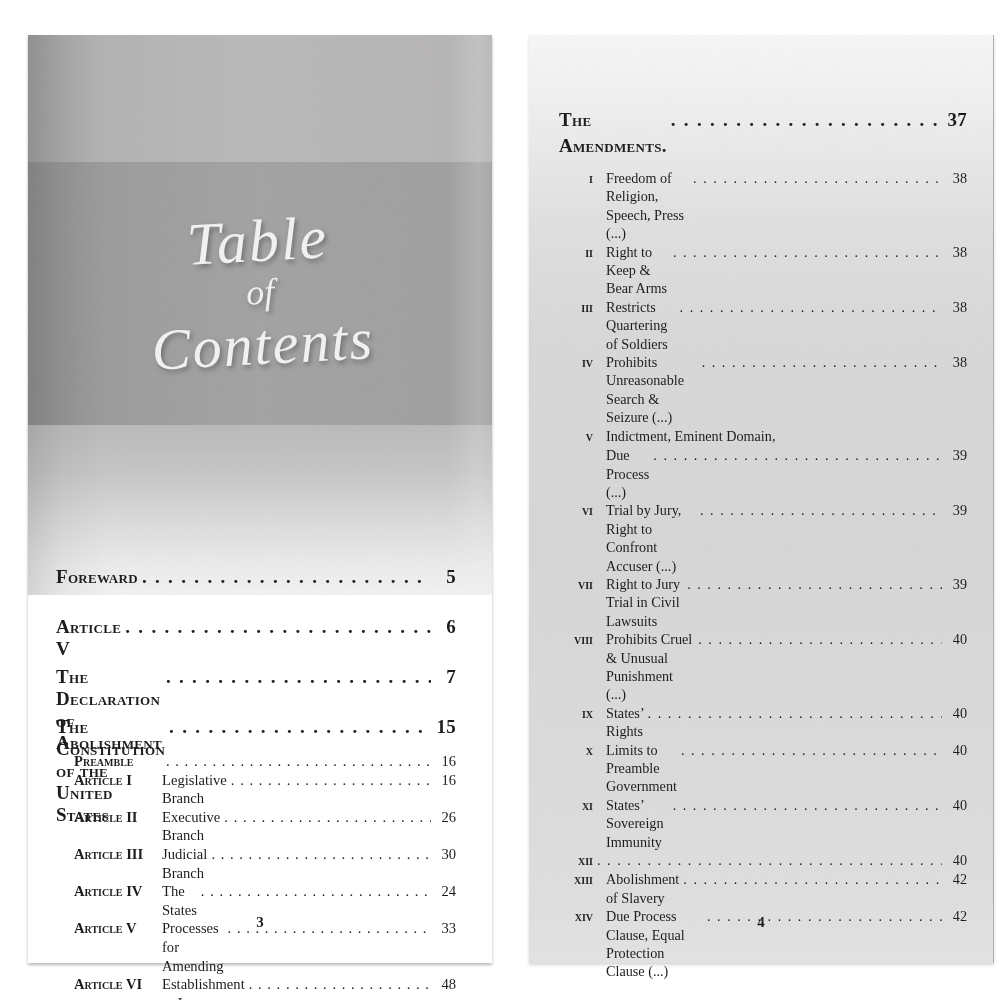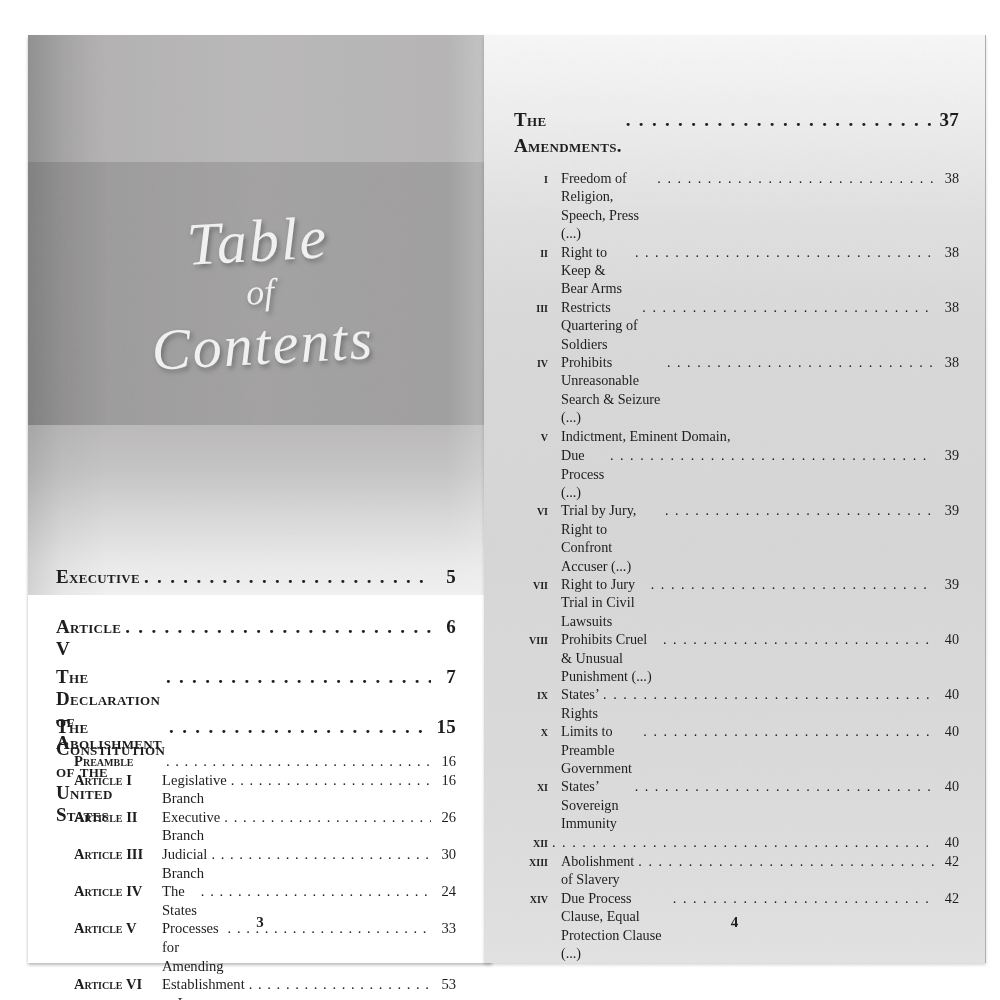--- a/index.html
+++ b/index.html
@@ -9,25 +9,24 @@
     font-family:"Liberation Serif","DejaVu Serif",serif;
     color:var(--ink,#1d1d1d);
     overflow:hidden;
   }
   .page { position:absolute; top:35px; width:464px; height:928px; }
   .page-left {
     left:28px; background:#ffffff;
     box-shadow:0 2px 3px rgba(0,0,0,.28);
   }
   .page-right {
-    left:484px;
+    left:529px;
     background:linear-gradient(180deg,#ffffff 0%,#f5f5f5 8%,#e3e3e3 20%,#dadada 32%,#d8d8d8 55%,#dcdcdc 75%,#e1e1e1 92%,#e6e6e6 100%);
     box-shadow:0 2px 3px rgba(0,0,0,.16);
     border-right:1.5px solid #aeaeae;
-    padding-left:37px;
   }
   
   .gray-header { position:absolute; top:0; left:0; right:0; height:560px; overflow:hidden; }
   .band { position:absolute; left:0; right:0; }
   .band-top   { top:0;     height:127px; background:linear-gradient(90deg,#8f8d8d 0,#a8a6a6 70px,#b1afaf 220px,#aba9a9 100%); }
   .band-dark  { top:127px; height:263px; background:linear-gradient(90deg,#757373 0,#898787 80px,#929090 230px,#8d8b8b 100%);
                 display:flex; align-items:center; justify-content:center; }
   .band-fade  { top:390px; height:170px; background:linear-gradient(180deg,#b3b1b1 0,#c2c0c0 45px,#dfdede 95px,#f6f6f6 140px,#ffffff 170px); }
   .edge-shade { position:absolute; inset:0;
                 background:linear-gradient(90deg,rgba(0,0,0,.16) 0,rgba(0,0,0,.05) 34px,rgba(0,0,0,0) 80px,rgba(0,0,0,0) 420px,rgba(255,255,255,.22) 450px,rgba(255,255,255,.10) 100%); }
@@ -88,21 +87,21 @@
       <filter id="n1">
           <feTurbulence type="fractalNoise" baseFrequency="0.9" numOctaves="2" stitchTiles="stitch"></feTurbulence>
           <feColorMatrix type="matrix" values="0 0 0 0 0.62  0 0 0 0 0.62  0 0 0 0 0.62  0.8 0.8 0.8 0 0"></feColorMatrix>
         </filter>
       <rect width="100%" height="100%" filter="url(#n1)"></rect>
     </svg>
   </div>
   <div class="toc-body">
     <div class="main-list" id="left-main">
         <div class="row">
-          <span class="sc">Executive</span>
+          <span class="sc">Foreward</span>
           <span class="dots"></span>
           <span class="pg">5</span>
         </div>
         <div class="row">
           <span class="sc">Article V</span>
           <span class="dots"></span>
           <span class="pg">6</span>
         </div>
         <div class="row">
           <span class="sc">The Declaration of Abolishment</span>
@@ -149,21 +148,21 @@
         <div class="row">
           <span class="sub-lbl">Article V</span>
           <span class="sub-title">Processes for Amending</span>
           <span class="dots"></span>
           <span class="pg">33</span>
         </div>
         <div class="row">
           <span class="sub-lbl">Article VI</span>
           <span class="sub-title">Establishment as Law</span>
           <span class="dots"></span>
-          <span class="pg">53</span>
+          <span class="pg">48</span>
         </div>
       </div>
   </div>
   <div class="pagenum">3</div>
 </section>
 
 <section class="page page-right">
   <svg class="noise" aria-hidden="true">
     <filter id="n2">
         <feTurbulence type="fractalNoise" baseFrequency="0.9" numOctaves="2" stitchTiles="stitch"></feTurbulence>

